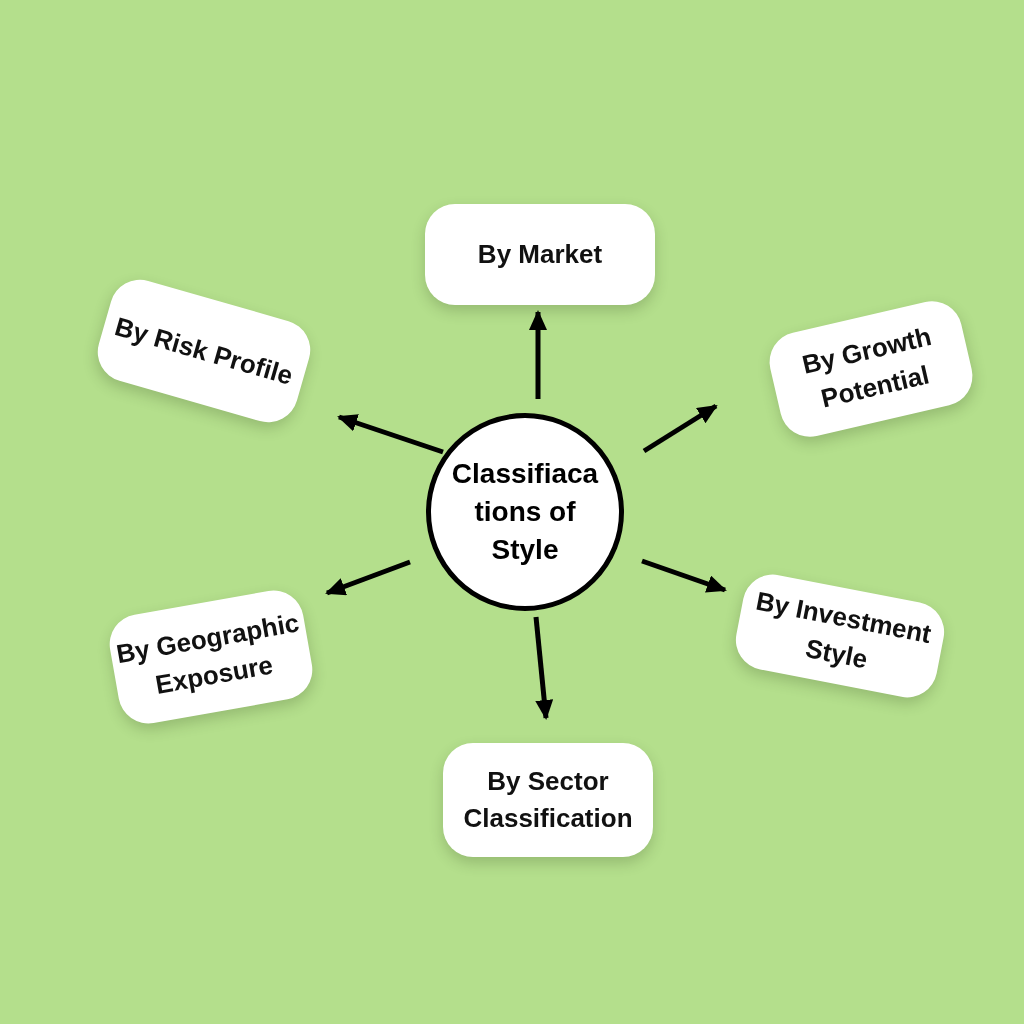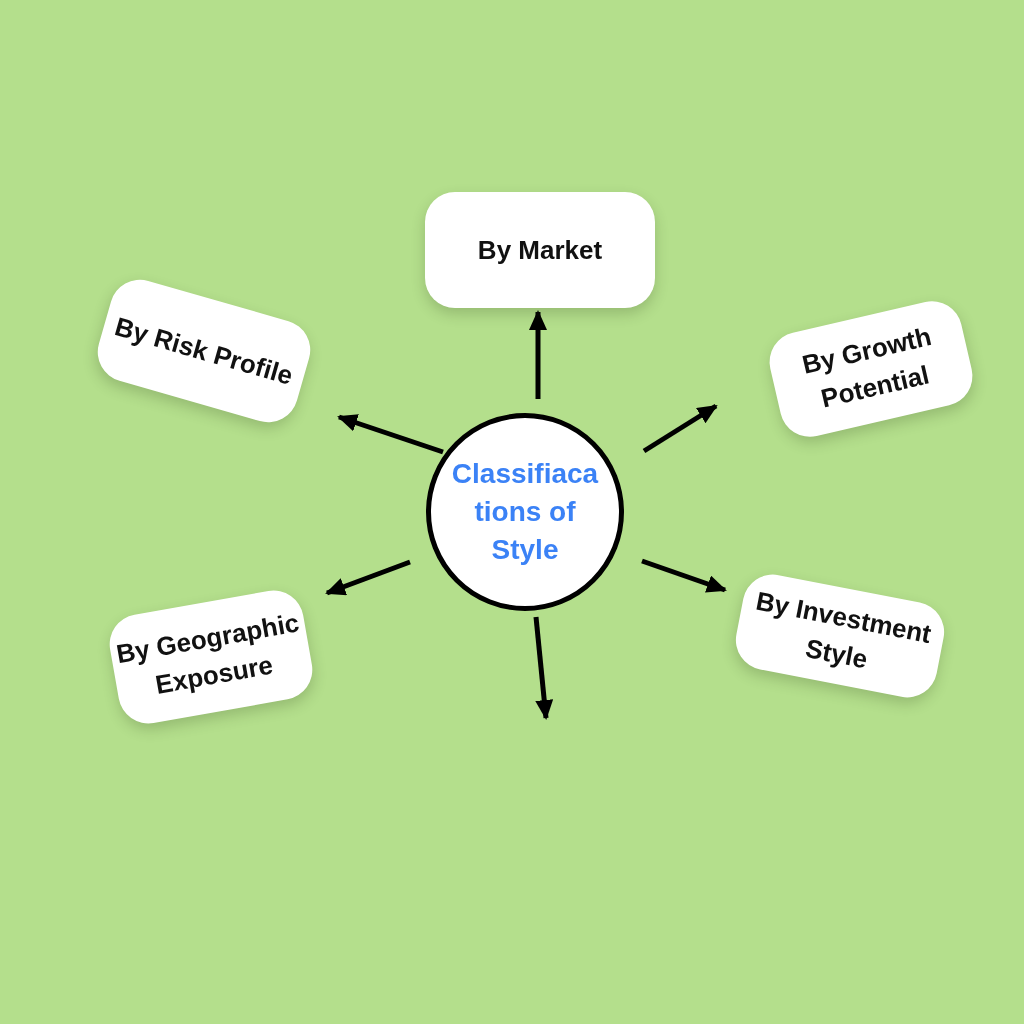--- a/index.html
+++ b/index.html
@@ -26,40 +26,40 @@
     border-radius: 50%;
     box-sizing: border-box;
     display: flex;
     flex-direction: column;
     align-items: center;
     justify-content: center;
     text-align: center;
     font-weight: bold;
     font-size: 28px;
     line-height: 38px;
-    color: #3b82f6;
+    color: #000000;
   }
   .node {
     position: absolute;
     background: #ffffff;
     border-radius: 30px;
     box-shadow: 0 6px 14px rgba(40, 60, 25, 0.22);
     display: flex;
     flex-direction: column;
     align-items: center;
     justify-content: center;
     text-align: center;
     font-weight: bold;
     font-size: 26px;
     line-height: 37px;
     color: #111111;
     box-sizing: border-box;
   }
   .node span, .center-circle span { display: block; white-space: nowrap; }
-  .node-market   { left: 425px; top: 192px; width: 230px; height: 116px; }
+  .node-market   { left: 425px; top: 204px; width: 230px; height: 101px; }
   .node-growth   { left: 773px; top: 316px; width: 196px; height: 106px; transform: rotate(-13deg); }
   .node-invest   { left: 738px; top: 588px; width: 204px; height: 96px;  transform: rotate(11deg); }
   .node-sector   { left: 443px; top: 743px; width: 210px; height: 114px; }
   .node-geo      { left: 113px; top: 602px; width: 196px; height: 110px; transform: rotate(-10deg); }
   .node-risk     { left: 101px; top: 299px; width: 206px; height: 104px; transform: rotate(16deg); }
 </style>
 </head>
 <body>
 
 <div class="canvas">
@@ -91,20 +91,24 @@
   <div class="node node-growth">
     <span>By Growth</span>
     <span>Potential</span>
   </div>
 
   <div class="node node-invest">
     <span>By Investment</span>
     <span>Style</span>
   </div>
 
+  <div class="node node-sector">
+    <span>By Sector</span>
+    <span>Classification</span>
+  </div>
 
   <div class="node node-geo">
     <span>By Geographic</span>
     <span>Exposure</span>
   </div>
 
   <div class="node node-risk">
     <span>By Risk Profile</span>
     <span></span>
   </div>

